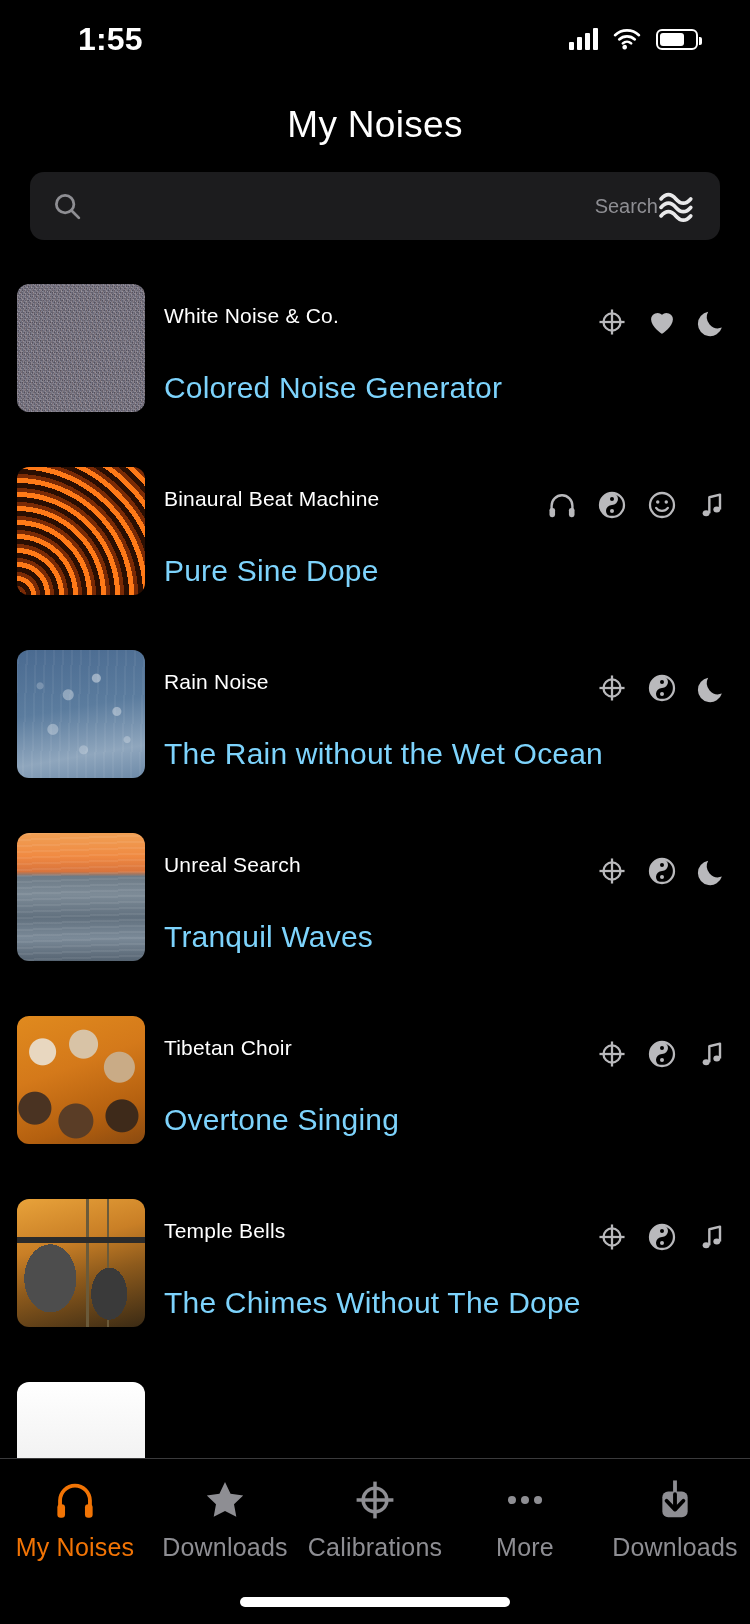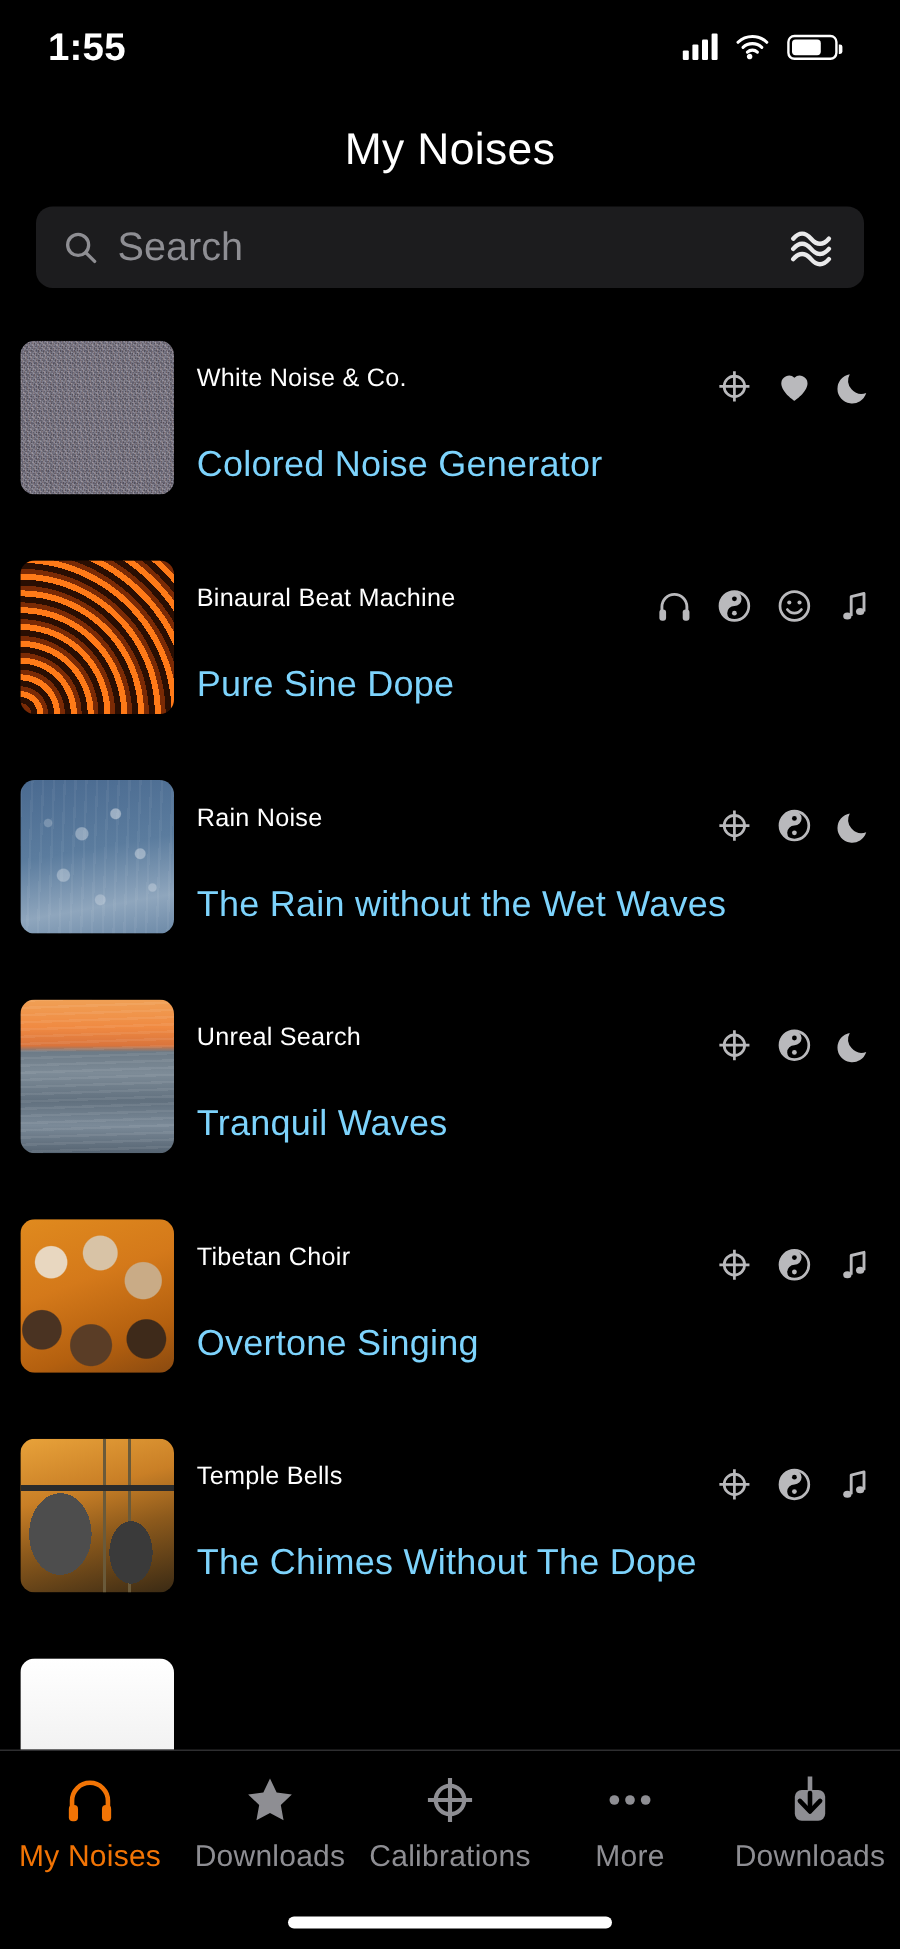--- a/index.html
+++ b/index.html
@@ -9,21 +9,21 @@
     font-family:"Liberation Sans", sans-serif;
     overflow:hidden;
     -webkit-font-smoothing:antialiased;
   }
   .phone { position:relative; width:750px; height:1624px; background:#000; overflow:hidden; }
 
   
   .status-bar {
     position:absolute; top:0; left:0; width:750px; height:78px;
     display:flex; align-items:center; justify-content:space-between;
-    padding:0 52px 0 40px;
+    padding:0 52px 0 78px;
   }
   .status-time { color:#fff; font-size:32px; font-weight:600; letter-spacing:.2px; }
   .status-right { display:flex; align-items:center; gap:14px; }
   .bars { display:flex; align-items:flex-end; gap:3px; height:22px; }
   .bars i { display:block; width:5px; background:#fff; border-radius:1px; }
   .bars i:nth-child(1){ height:8px; }
   .bars i:nth-child(2){ height:13px; }
   .bars i:nth-child(3){ height:17px; }
   .bars i:nth-child(4){ height:22px; }
   .batt { width:42px; height:21px; border:2px solid #fff; border-radius:6px; position:relative; padding:2px; }
@@ -39,22 +39,23 @@
 
   
   .search-wrap {
     position:absolute; top:172px; left:30px; width:690px; height:68px;
     background:#1c1c1e; border-radius:14px;
     display:flex; align-items:center; padding:0 22px 0 22px;
   }
   .search-ico { width:30px; height:30px; flex:none; color:#8e8e93; }
   .search-input {
     flex:1; background:transparent; border:0; outline:none;
-    color:#fff; font-size:33px; font-family:inherit;
+    color:#fff; font-size:20px; font-family:inherit;
     padding-left:16px;
+    text-align:right;
   }
   .search-input::placeholder { color:#8e8e93; }
   .wave-ico { width:40px; height:34px; flex:none; color:#e9e9ea; }
 
   
   .list { position:absolute; top:276px; left:0; width:750px; height:1190px; overflow:hidden; }
   .row { position:relative; height:183px; }
   .thumb {
     position:absolute; left:17px; top:8px; width:128px; height:128px;
     border-radius:12px; overflow:hidden; background:#222;
@@ -242,21 +243,21 @@
           <ellipse cx="15.6" cy="15.4" rx="2.6" ry="2.2" fill="currentColor"></ellipse>
         </svg>
       </div>
     </div>
 
     <div class="row">
       <div class="thumb">
           <div class="art art-rain"></div>
         </div>
       <div class="row-title">Rain Noise</div>
-      <div class="row-sub">The Rain without the Wet Waves</div>
+      <div class="row-sub">The Rain without the Wet Ocean</div>
       <div class="row-icons">
         <svg class="ic" viewBox="0 0 24 24">
           <circle cx="12" cy="12" r="6.4" fill="none" stroke="currentColor" stroke-width="1.7"></circle>
           <line x1="12" y1="2.6" x2="12" y2="21.4" stroke="currentColor" stroke-width="1.7"></line>
           <line x1="2.6" y1="12" x2="21.4" y2="12" stroke="currentColor" stroke-width="1.7"></line>
         </svg>
         <svg class="ic" viewBox="0 0 24 24">
           <circle cx="12" cy="12" r="9" fill="none" stroke="currentColor" stroke-width="1.7"></circle>
           <path d="M12 3a4.5 4.5 0 0 1 0 9 4.5 4.5 0 0 0 0 9 9 9 0 0 1 0-18z" fill="currentColor"></path>
           <circle cx="12" cy="7.5" r="1.5" fill="#000"></circle>

